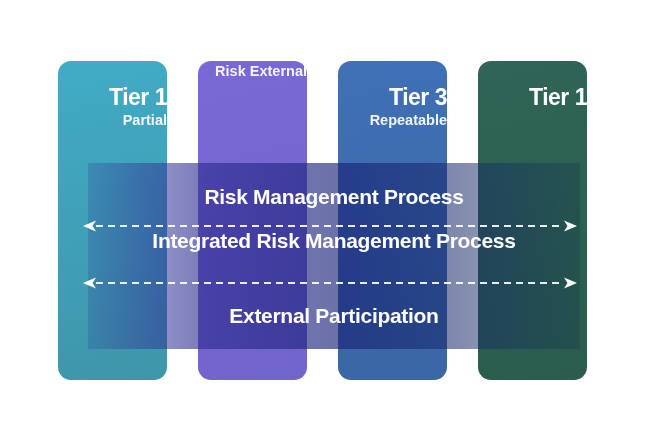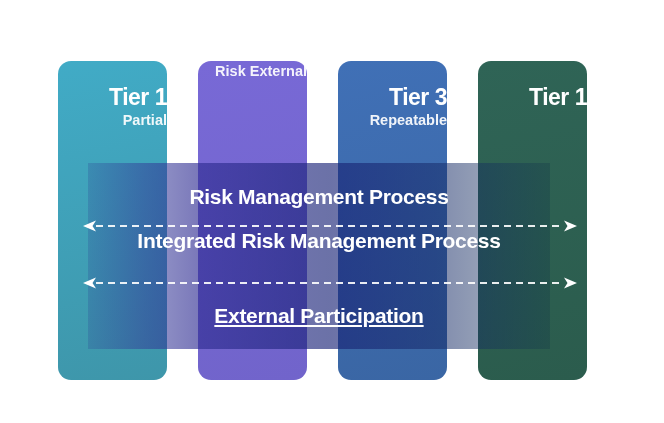--- a/index.html
+++ b/index.html
@@ -49,37 +49,38 @@
     top: 163px;
     width: 462px;
     height: 186px;
     background: linear-gradient(90deg,
       rgba(45,75,150,0.28) 0%,
       rgba(50,55,150,0.50) 12%,
       rgba(47,44,146,0.64) 24%,
       rgba(24,34,118,0.64) 52%,
       rgba(22,42,105,0.55) 75%,
       rgba(18,55,70,0.32) 100%);
+    padding-left: 30px;
   }
   .band-row {
     position: absolute;
     left: 0;
     width: 100%;
     height: 22px;
     line-height: 22px;
     text-align: center;
     font-size: 21px;
     font-weight: 700;
     letter-spacing: -0.3px;
     color: #ffffff;
     white-space: nowrap;
   }
   .row-0 { top: 23px; }
   .row-1 { top: 67px; }
-  .row-2 { top: 142px; text-decoration: underline; }
+  .row-2 { top: 142px; }
   .arrow {
     position: absolute;
     left: 83px;
     width: 494px;
     height: 14px;
     display: block;
     overflow: visible;
   }
   .arrow-0 { top: 219px; }
   .arrow-1 { top: 276px; }

